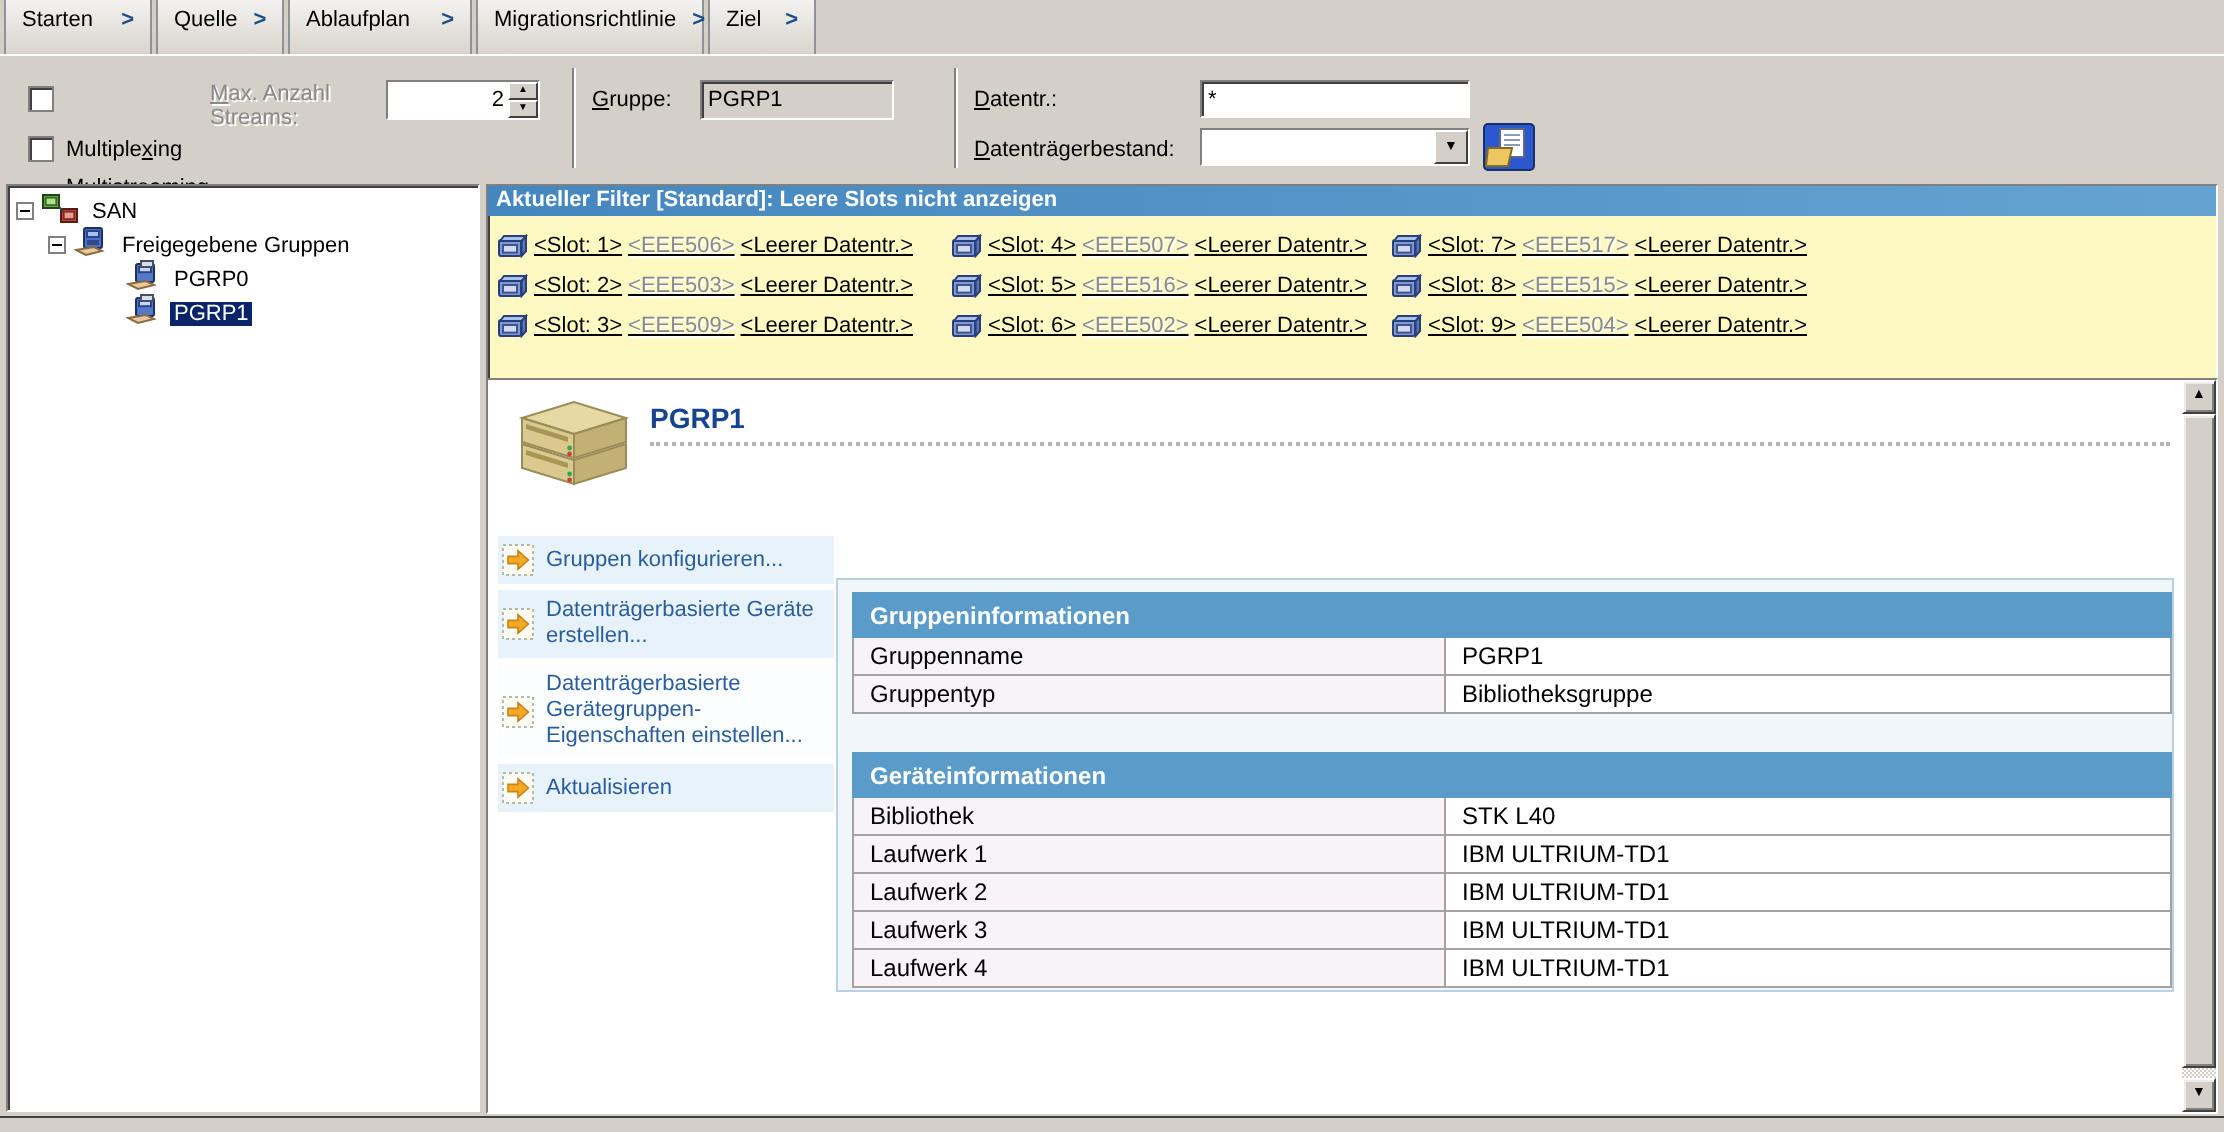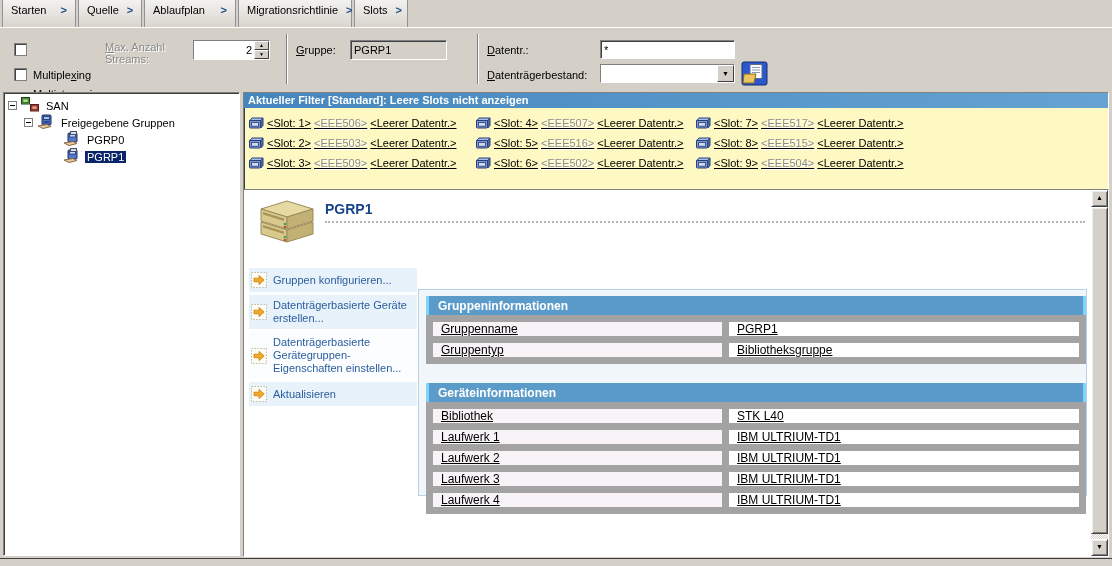--- a/index.html
+++ b/index.html
@@ -107,21 +107,21 @@
   .outer-box {
     position:absolute; left:174px; top:99px; width:669px; height:207px;
     background:#f1f6fb; border:1px solid #b9d1e6; padding:6px 8px 0 7px;
   }
   table.info { border-collapse:collapse; width:660px; font-size:12px; background:#7dd3fc; border:1px solid #7aa9cc; }
   table.info + table.info { margin-top:19px; }
   table.info th {
     background:#5b9bc9; color:#fff; text-align:left; font-weight:bold;
     height:22px; padding:0 8px; border:1px solid #5b9bc9; font-size:12px;
   }
-  table.info td { height:19px; padding:0 8px; border:7px solid #a3a3a3;text-decoration:underline; }
+  table.info td { height:19px; padding:0 8px; border:1px solid #a3a3a3; }
   td.cell-label { background:#f7f3f7; width:296px; }
   td.cell-value { background:#fff; }
 
   
   .vscroll {
     flex:0 0 17px; position:relative;
     background-image:conic-gradient(#ffffff 25%, #d4d0c8 0 50%, #ffffff 0 75%, #d4d0c8 0);
     background-size:2px 2px;
   }
   .scroll-btn {
@@ -156,21 +156,21 @@
     </div>
     <div class="tab" style="width:92px">
       <span>Ablaufplan</span>
       <span class="chev">&gt;</span>
     </div>
     <div class="tab" style="width:114px">
       <span>Migrationsrichtlinie</span>
       <span class="chev">&gt;</span>
     </div>
     <div class="tab" style="width:54px">
-      <span>Slots</span>
+      <span>Ziel</span>
       <span class="chev">&gt;</span>
     </div>
   </div>
   <div class="tabbar-underline"></div>
 
   <div class="toolbar">
     <span class="checkbox" style="left:14px; top:15px;"></span>
     <span class="lbl" style="left:33px; top:16px;margin-top:44px;"><span>Multis</span><span class="key">t</span><span>reaming</span></span>
 
     <span class="checkbox" style="left:14px; top:40px;"></span>

